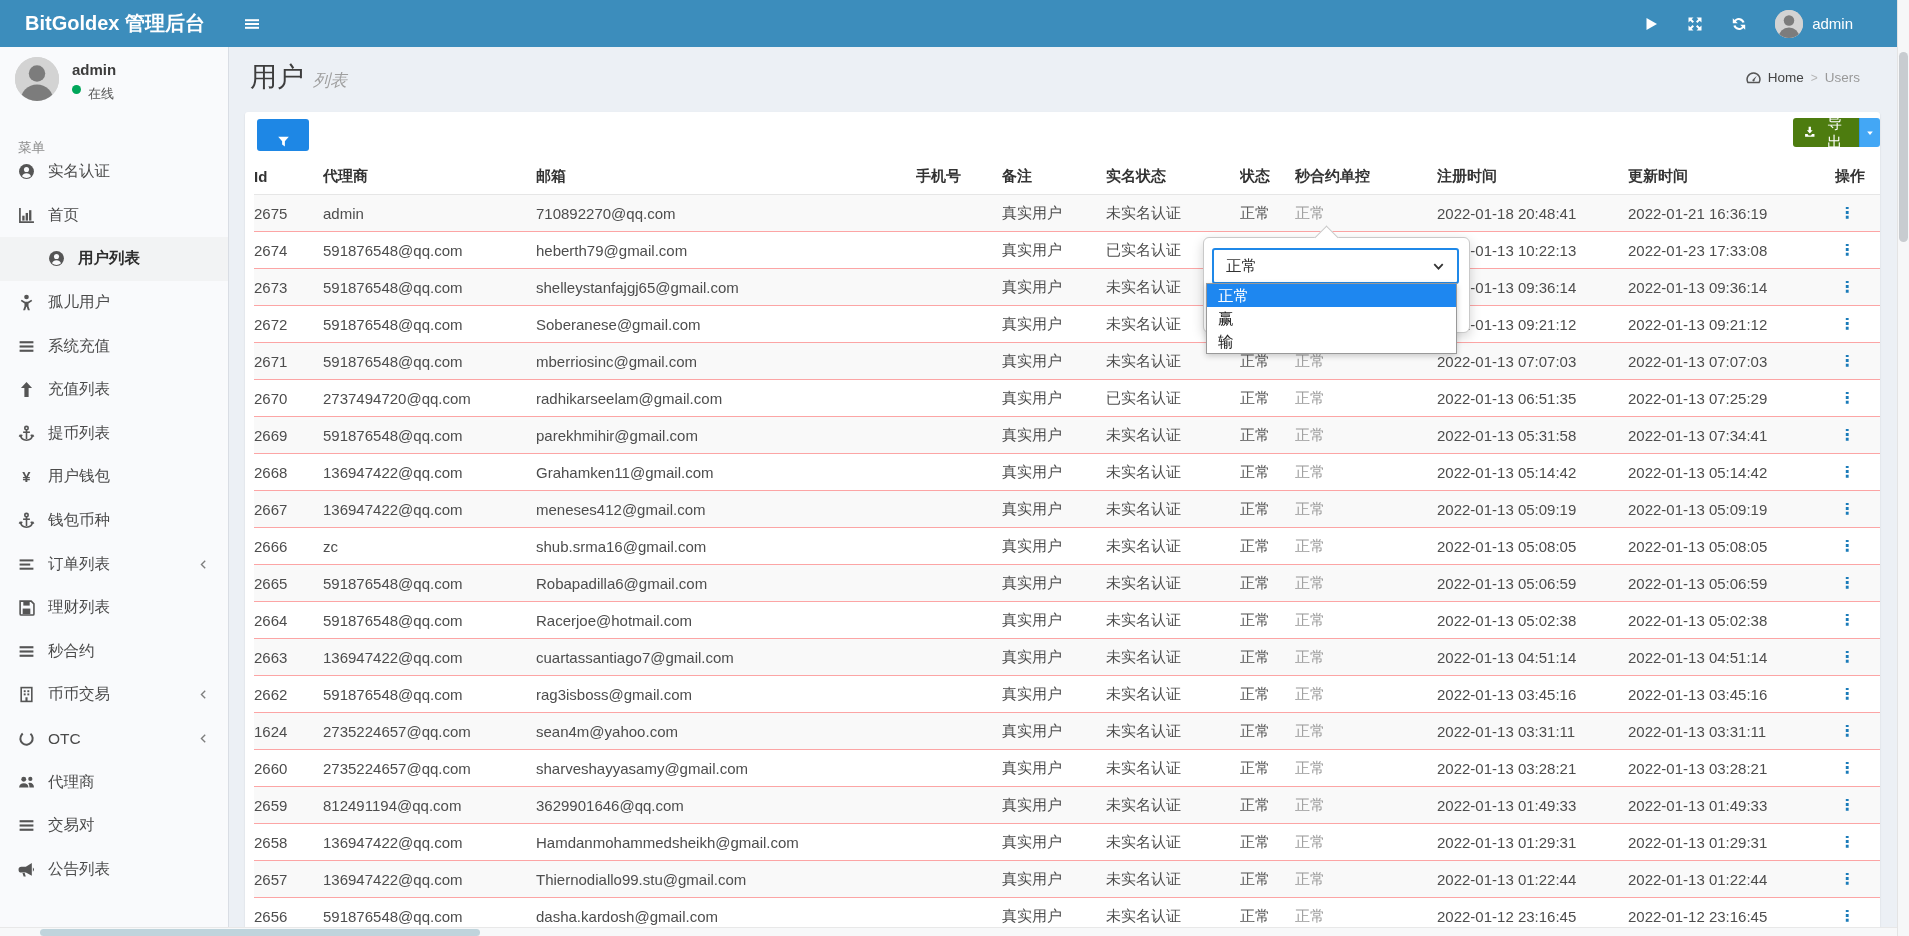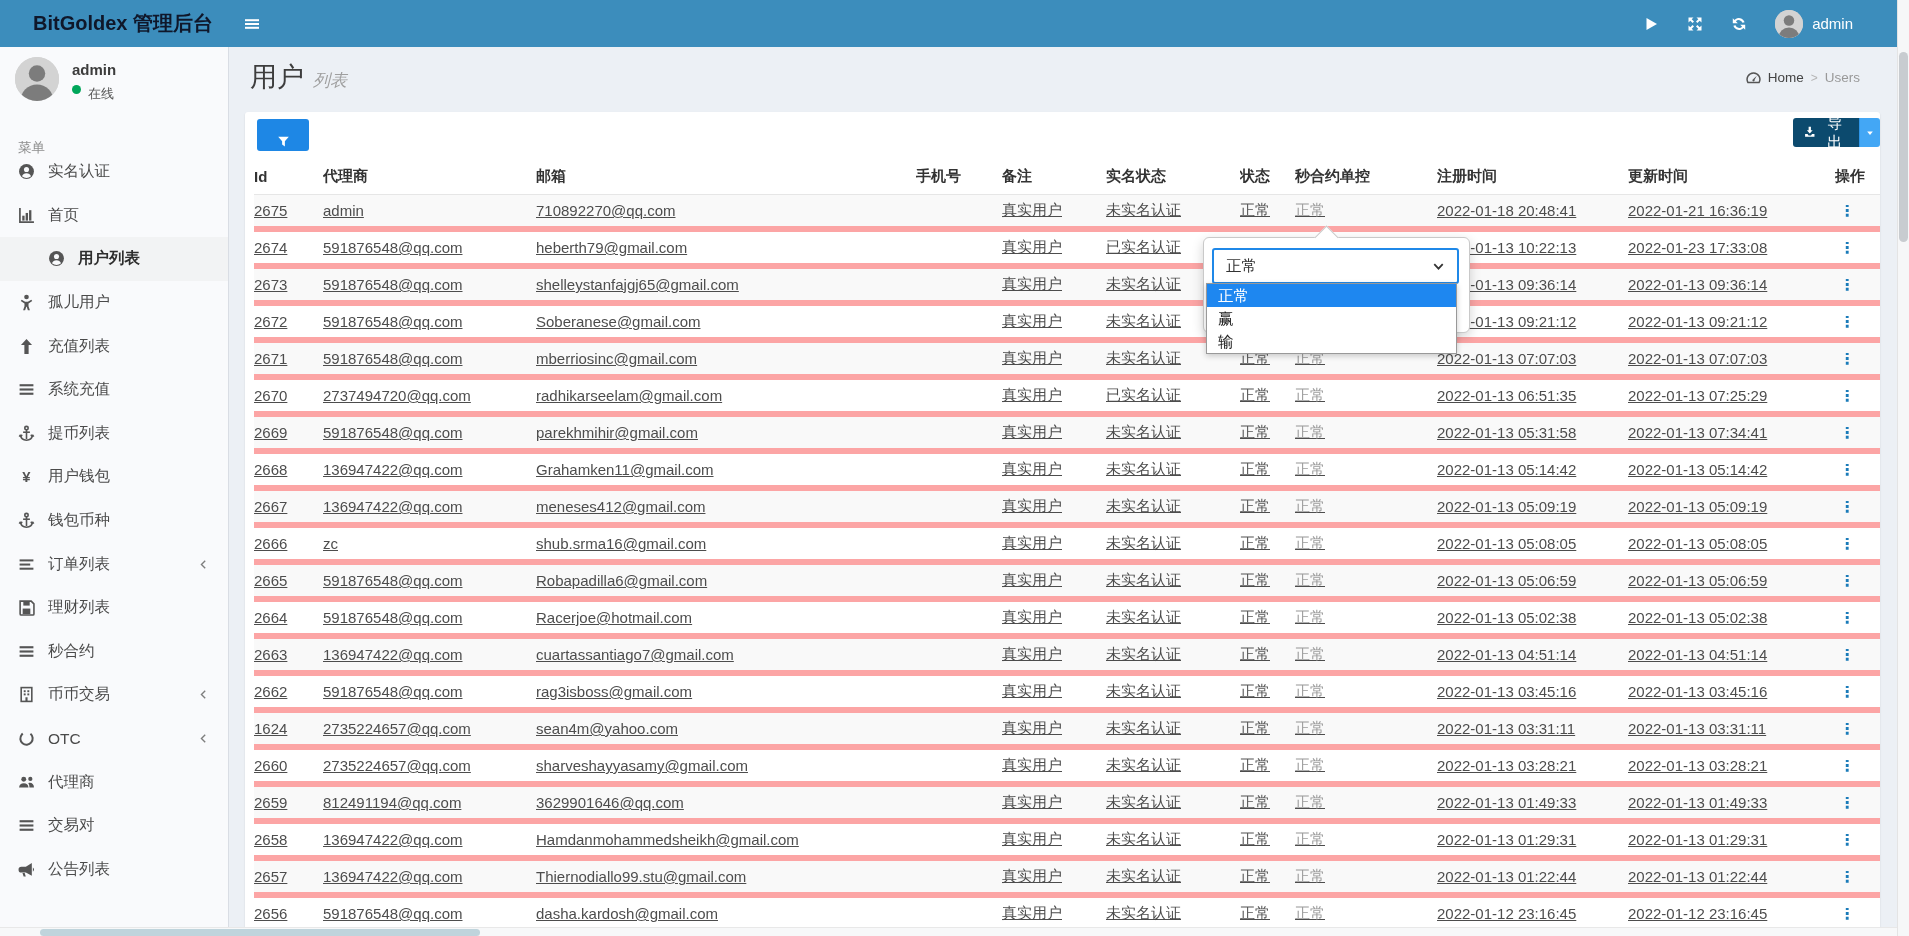--- a/index.html
+++ b/index.html
@@ -7,22 +7,22 @@
   body {
     position:relative;
     background:#ecf0f5;
     font-family:"Liberation Sans","DejaVu Sans",sans-serif;
     color:#444;
   }
   svg { display:block; }
 
   
   .navbar { position:absolute; left:0; top:0; width:1897px; height:47px; background:#3c8dbc; z-index:20; }
-  .brand { position:absolute; left:0; top:0; width:229px; height:47px; line-height:47px; padding-left:33px;
-           color:#0f172a; font-size:20px; font-weight:bold; white-space:nowrap; }
+  .brand { position:absolute; left:0; top:0; width:229px; height:47px; line-height:47px; padding-left:25px;
+           color:#ffffff; font-size:20px; font-weight:bold; white-space:nowrap; }
   .hamburger { position:absolute; left:229px; top:0; width:46px; height:47px; display:flex; align-items:center; justify-content:center; cursor:pointer; }
   .nav-right { position:absolute; right:0; top:0; height:47px; display:flex; align-items:center; gap:28px; padding-right:44px; }
   .nav-icon { width:16px; height:16px; cursor:pointer; }
   .nav-user { display:flex; align-items:center; gap:9px; cursor:pointer; }
   .avatar-sm { width:28px; height:28px; border-radius:50%; overflow:hidden; background:#cfcfcf; }
   .nav-user-name { color:#fff; font-size:15px; }
 
   
   .sidebar { position:absolute; left:0; top:47px; width:229px; height:889px; background:#f9fafc; border-right:1px solid #d9dde4; z-index:10; }
   .user-panel { position:absolute; left:15px; top:10px; display:flex; gap:13px; }
@@ -53,30 +53,30 @@
   .bc-cur { color:#999; }
 
   
   .card { position:absolute; left:15px; top:65px; width:1635px; height:880px; background:#fff; border-radius:3px;
           box-shadow:0 1px 2px rgba(0,0,0,.12); }
   .btn { display:flex; align-items:center; border:none; border-radius:3px; color:#fff; font-size:15px; cursor:pointer;
          font-family:inherit; }
   .btn-filter { position:absolute; left:12px; top:7px; height:16px; padding:16px 11px; gap:7px; background:#1e87e5;flex-direction:column; }
   .btn-ico { width:13px; height:13px; }
   .btn-export-group { position:absolute; left:1548px; top:6px; height:29px; display:flex; }
-  .btn-export { height:29px; padding:0 11px; gap:6px; background:#0c4a6e; border-radius:3px 0 0 3px; }
+  .btn-export { height:29px; padding:0 11px; gap:6px; background:#4d7c0f; border-radius:3px 0 0 3px; }
   .btn-export-caret { width:23px; height:29px; background:#43a7f5; border-radius:0 3px 3px 0; border-left:1px solid #2e96ea;
                       display:flex; align-items:center; justify-content:center; cursor:pointer; }
   .caret-ico { width:10px; height:10px; }
 
   
   .tbl { position:absolute; left:9px; top:46px; width:1626px; }
   .tgrid { display:grid; grid-template-columns:69px 213px 380px 86px 104px 134px 55px 142px 191px 207px 45px; align-items:center; }
   .thead { height:37px; border-bottom:1px solid #e6e6e6; font-weight:bold; font-size:15px; color:#333; }
-  .trow { height:37px; border-bottom:6px solid #fca5a5; font-size:15px; color:#4d4d4d;text-decoration:underline; }
+  .trow { height:37px; border-bottom:1px solid #fca5a5; font-size:15px; color:#4d4d4d; }
   .trow:nth-child(odd) { background:#f9f9f9; }
   .td { overflow:hidden; white-space:nowrap; }
   .td.muted { color:#9b9b9b; }
   .td.status { color:#555; }
   .dots { color:#1a7bb9; font-size:16px; font-weight:bold; letter-spacing:0; padding-left:4px; cursor:pointer; line-height:12px; }
 
   
   .popover { position:absolute; left:1203px; top:237px; width:267px; height:96px; background:#fff;
              border:1px solid #c9c9c9; border-radius:6px; box-shadow:0 4px 12px rgba(0,0,0,.18); z-index:50; }
   .pop-arrow { position:absolute; left:114px; top:-9px; width:17px; height:17px; background:#fff;
@@ -193,34 +193,34 @@
           <svg viewBox="0 0 16 16" fill="#555">
             <circle cx="8" cy="2.8" r="2.2"></circle>
             <path d="M2.6 6.6l.9-1.3 3.2 1.9h2.6l3.2-1.9.9 1.3-3.5 2.3v2.6l1.3 3.9h-1.9l-1.1-3.4h-.4l-1.1 3.4H4.8l1.3-3.9V8.9z"></path>
           </svg>
         </span>
         <span class="mi-label">孤儿用户</span>
       </div>
       <div class="menu-item">
         <span class="mi-icon">
           <svg viewBox="0 0 16 16" fill="#555">
-            <path d="M8 1l5.2 5.7H10V15H6V6.7H2.8z"></path>
-          </svg>
-        </span>
-        <span class="mi-label">充值列表</span>
-      </div>
-      <div class="menu-item">
-        <span class="mi-icon">
-          <svg viewBox="0 0 16 16" fill="#555">
             <rect x="1.5" y="3" width="13" height="2"></rect>
             <rect x="1.5" y="7" width="13" height="2"></rect>
             <rect x="1.5" y="11" width="13" height="2"></rect>
           </svg>
         </span>
         <span class="mi-label">系统充值</span>
+      </div>
+      <div class="menu-item">
+        <span class="mi-icon">
+          <svg viewBox="0 0 16 16" fill="#555">
+            <path d="M8 1l5.2 5.7H10V15H6V6.7H2.8z"></path>
+          </svg>
+        </span>
+        <span class="mi-label">充值列表</span>
       </div>
       <div class="menu-item">
         <span class="mi-icon">
           <svg viewBox="0 0 16 16" fill="none" stroke="#555" stroke-width="1.5">
             <circle cx="8" cy="2.9" r="1.6"></circle>
             <line x1="8" y1="4.5" x2="8" y2="13.2"></line>
             <line x1="4.8" y1="6.8" x2="11.2" y2="6.8"></line>
             <path d="M2.3 9.3C2.8 12.7 5.1 14.3 8 14.3s5.2-1.6 5.7-5M2.3 9.3L1.2 10.9M2.3 9.3l1.8.9M13.7 9.3l1.1 1.6M13.7 9.3l-1.8.9"></path>
           </svg>
         </span>

